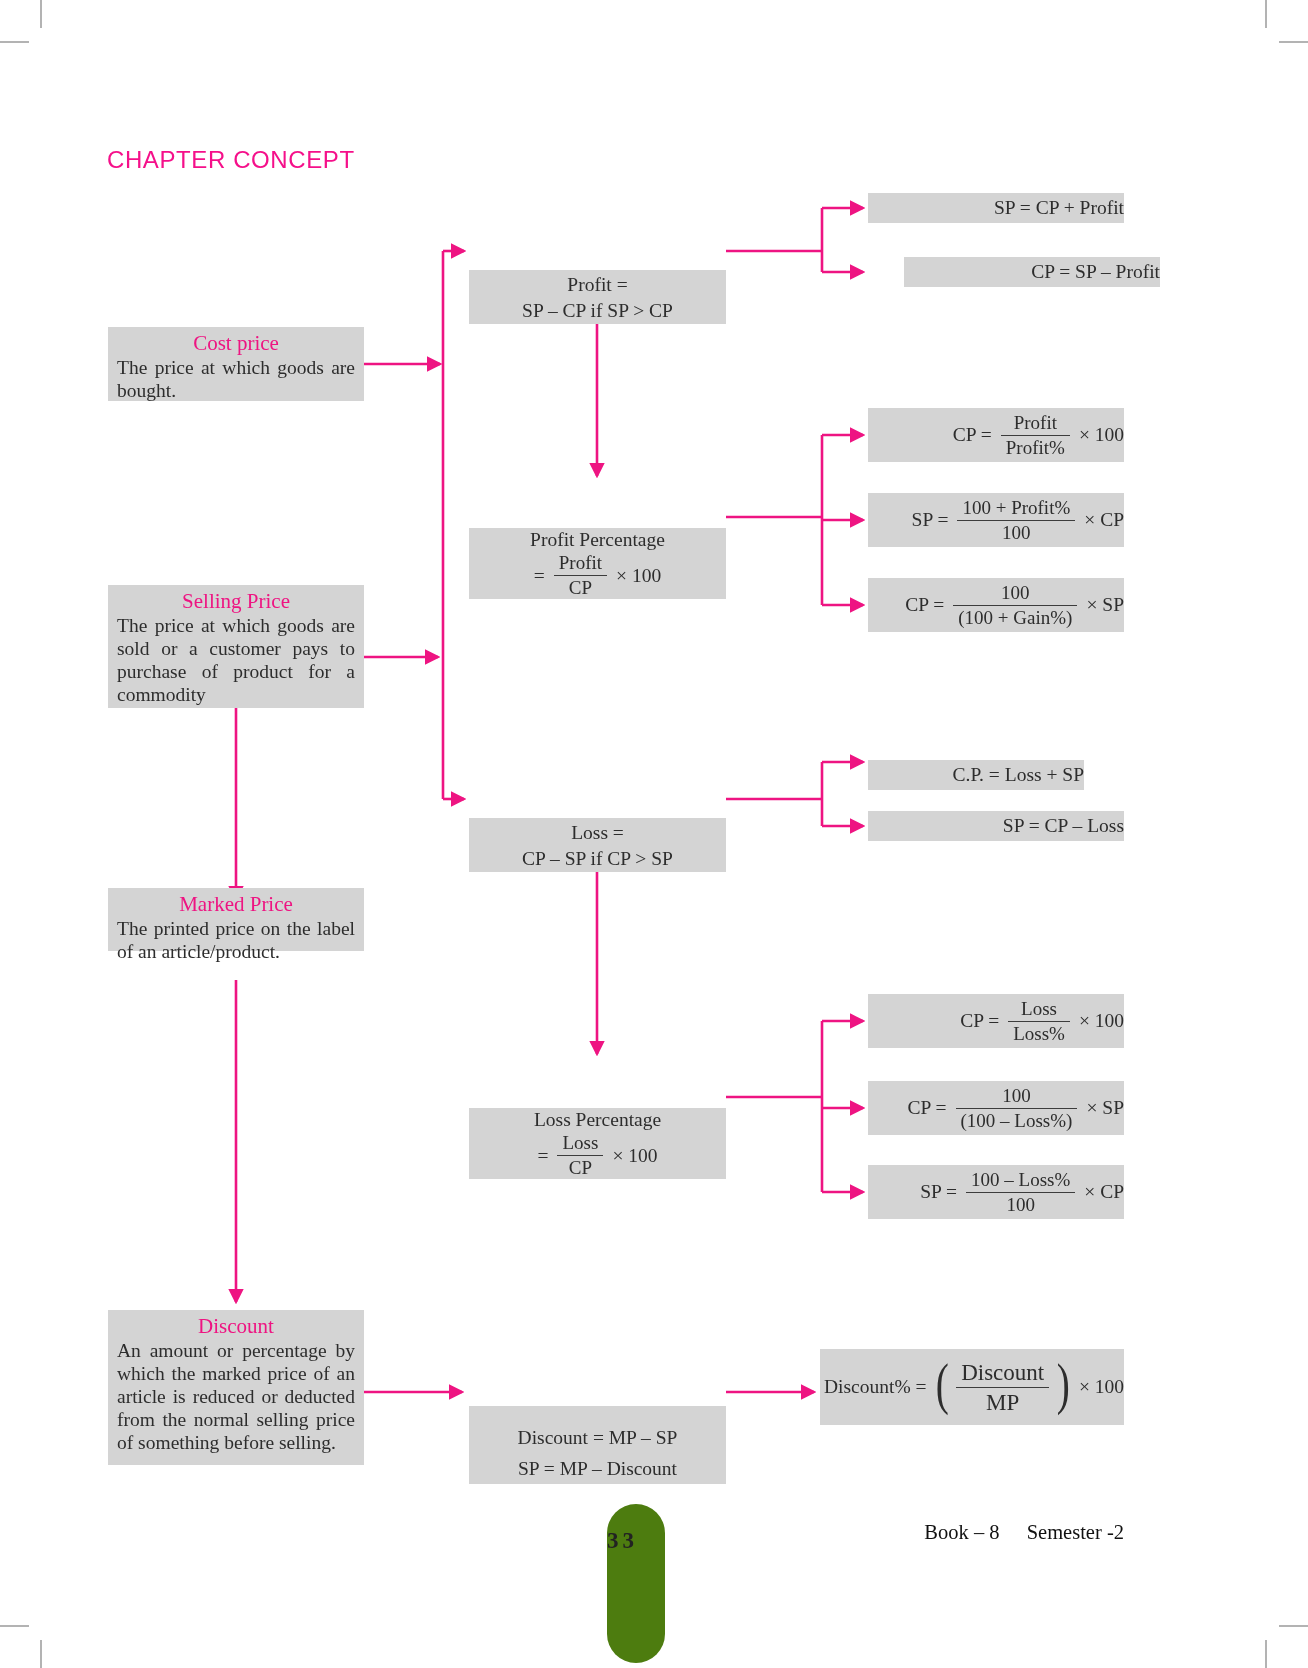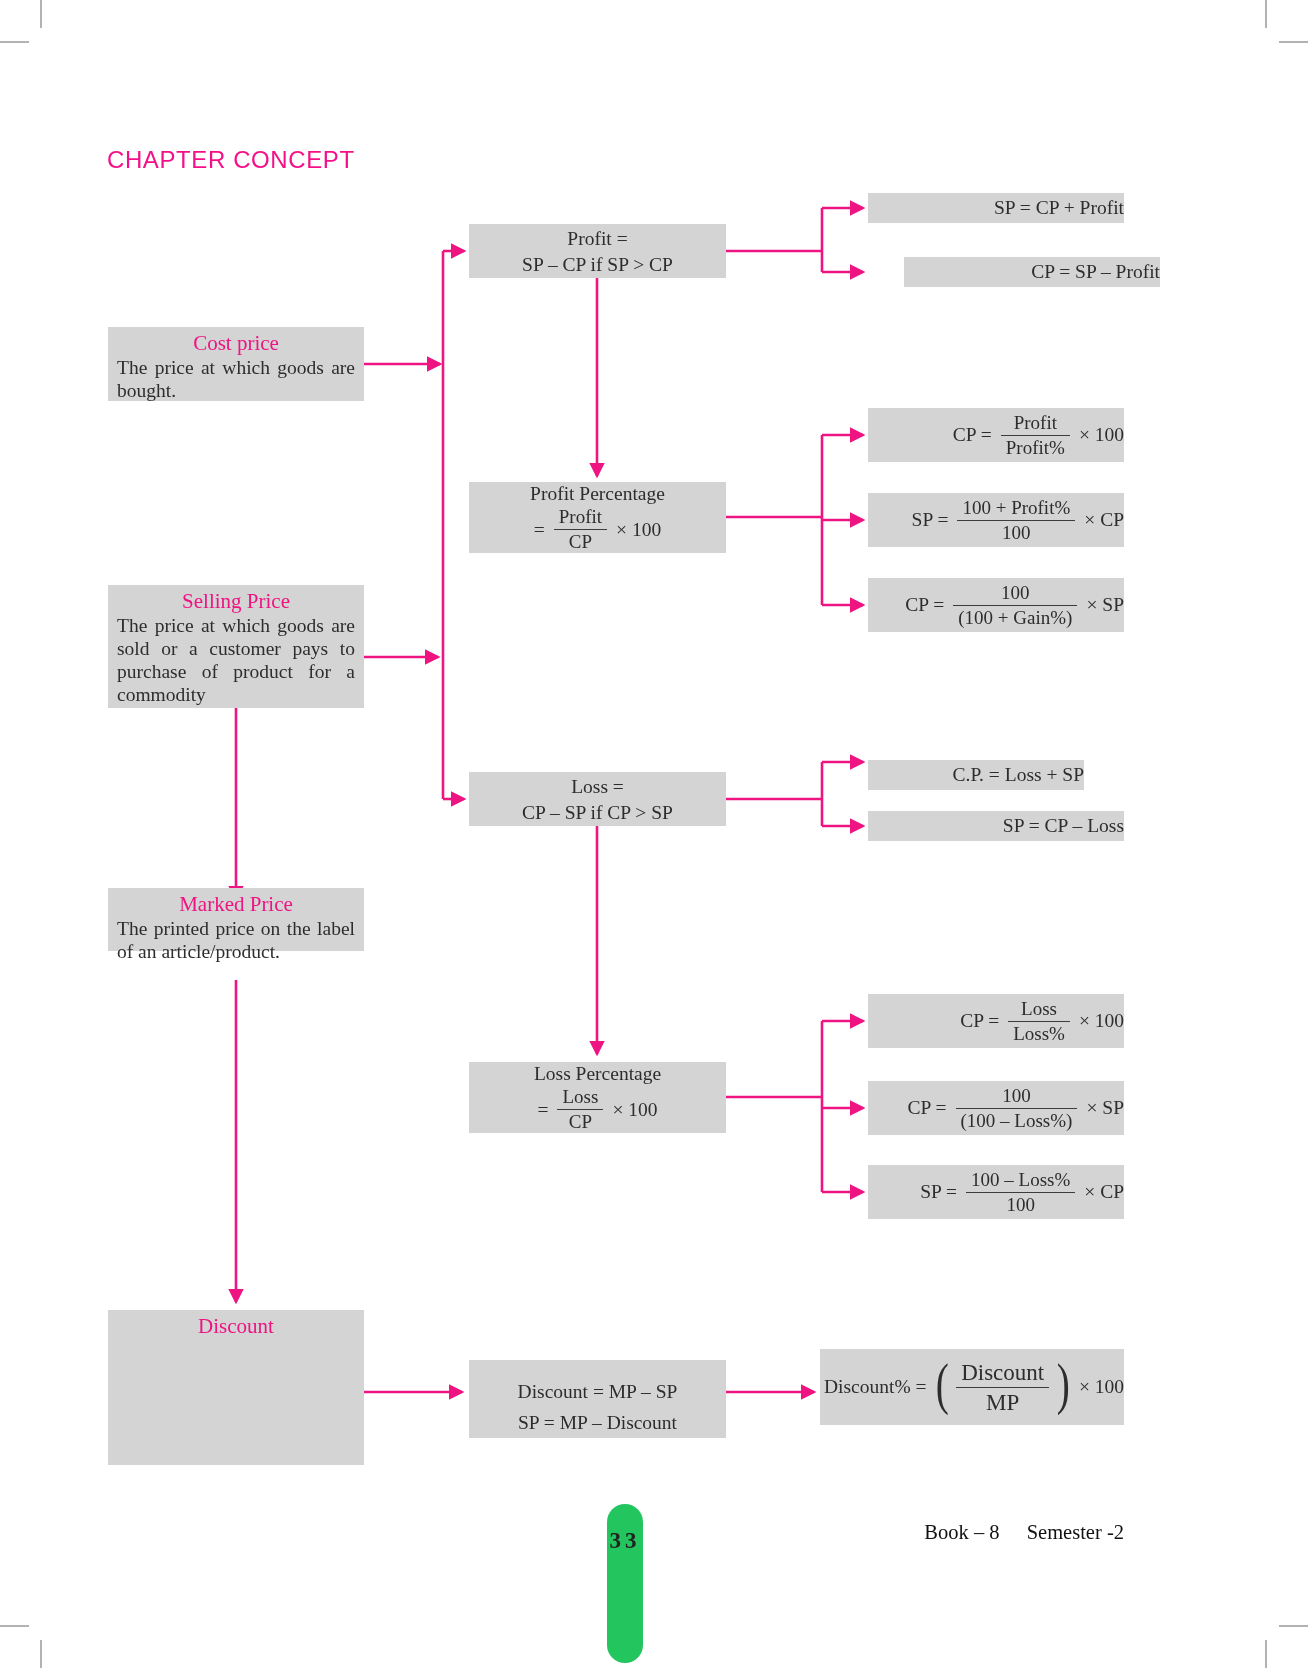--- a/index.html
+++ b/index.html
@@ -10,35 +10,35 @@
       font-family:"Liberation Sans",sans-serif;font-size:24px;
       letter-spacing:0.6px;color:#f5108a;}
   svg.connectors{position:absolute;left:0;top:0;pointer-events:none;z-index:1;}
   .box{position:absolute;background:#d4d4d4;box-sizing:border-box;z-index:2;color:#2d2d2d;}
   .lbox{padding:3px 9px 0 9px;font-size:19.5px;line-height:23px;}
   .lbox .hd{text-align:center;font-size:21px;line-height:26px;}
   .lbox .bd{text-align:justify;}
   .pink{color:#ee1482;}
   .cbox{display:flex;align-items:center;justify-content:flex-end;
         text-align:center;font-size:19.5px;}
-  .two-line{flex-direction:column;line-height:26px;}
+  .two-line{flex-direction:column;line-height:26px;margin-top:46px;}
   .wide-lines{line-height:31px;}
   .frow{display:flex;align-items:center;justify-content:center;}
   .ftitle{line-height:25px;}
   .fpre{margin-right:5px;}
   .fpost{margin-left:5px;}
   .frac{display:inline-flex;flex-direction:column;text-align:center;
         margin:0 4px;font-size:19px;line-height:22px;}
   .fnum{display:block;padding:0 5px 1px 5px;}
   .fden{display:block;border-top:1.5px solid #3c3c3c;padding:1px 5px 0 5px;}
   .bigfrac{font-size:23px;line-height:27px;}
   .bigparen{display:inline-block;font-size:56px;font-weight:400;line-height:0;
         margin:0 1px;transform:scaleX(0.7);position:relative;top:-3px;}
-  .page-pill{position:absolute;left:607px;top:1504px;width:36px;height:159px;
-        background:#22c55e;border-radius:29px;display:flex;justify-content:center;
+  .page-pill{position:absolute;left:607px;top:1504px;width:58px;height:159px;
+        background:#4d7c0f;border-radius:29px;display:flex;
         align-items:flex-start;padding-top:24px;box-sizing:border-box;z-index:2;}
   .page-pill span{font-size:23px;font-weight:bold;letter-spacing:4px;color:#222;}
   .footer{position:absolute;left:850px;top:1521px;width:274px;text-align:right;
         font-size:20.5px;color:#111;z-index:2;}
   .footer .sem{margin-left:22px;}
 </style>
 </head>
 <body>
 
 <div class="cmark" style="left:40px;top:0;width:2px;height:28px"></div>
@@ -101,20 +101,21 @@
   <div class="bd">The price at which goods are sold or a customer pays to purchase of product for a commodity</div>
 </div>
 
 <div class="box lbox" style="left:108px;top:888px;width:256px;height:63px">
   <div class="hd pink">Marked Price</div>
   <div class="bd">The printed price on the label of an article/product.</div>
 </div>
 
 <div class="box lbox" style="left:108px;top:1310px;width:256px;height:155px">
   <div class="hd pink">Discount</div>
+  <div class="bd">An amount or percentage by which the marked price of an article is reduced or deducted from the normal selling price of something before selling.</div>
 </div>
 
 <div class="box cbox two-line" style="left:469px;top:224px;width:257px;height:54px">
   <div>Profit =</div>
   <div>SP – CP if SP &gt; CP</div>
 </div>
 
 <div class="box cbox two-line" style="left:469px;top:482px;width:257px;height:71px">
   <div class="ftitle">Profit Percentage</div>
   <div class="frow">

